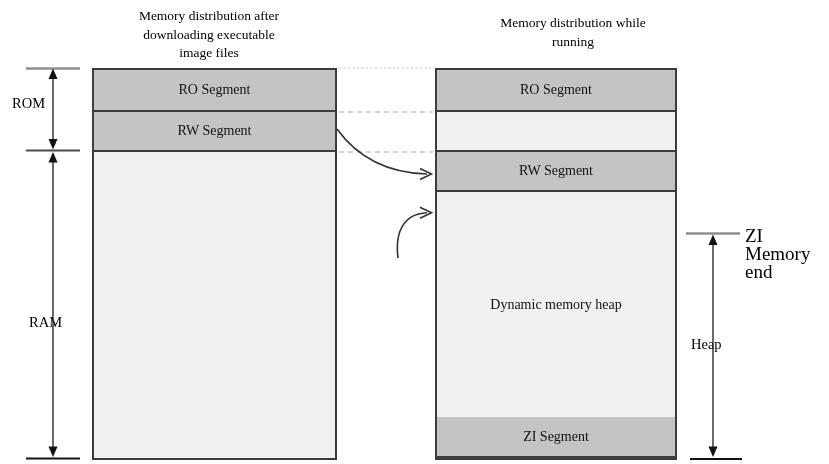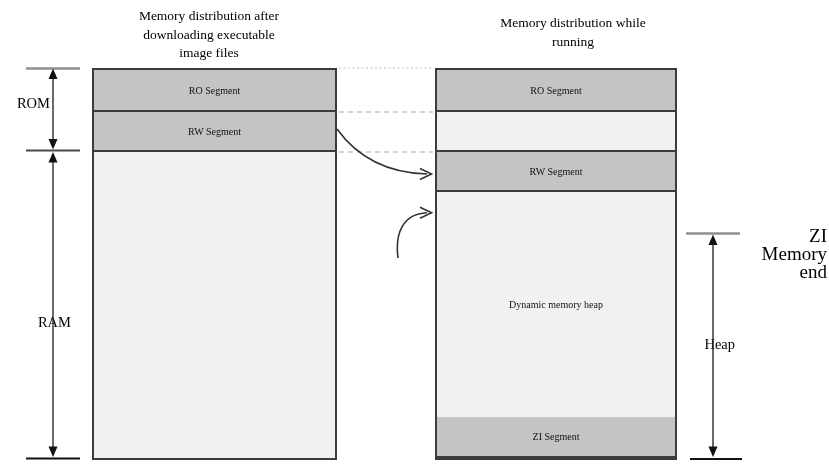--- a/index.html
+++ b/index.html
@@ -27,32 +27,33 @@
     border:2px solid var(--border,#3c3c3c);
     background:var(--empty-fill,#f1f1f1);
     box-sizing:border-box;
   }
   .col-left{left:92px;top:68px;width:245px;height:392px;}
   .col-right{left:435px;top:68px;width:242px;height:392px;}
 
   .seg{
     box-sizing:border-box;
     display:flex;align-items:center;justify-content:center;
-    font-size:10px;
+    font-size:14px;
     flex:0 0 auto;
   }
   .seg-gray{background:var(--segment-fill,#c4c4c4);border-bottom:2px solid var(--border,#3c3c3c);}
   .seg-light{background:var(--empty-fill,#f1f1f1);border-bottom:2px solid var(--border,#3c3c3c);}
   .seg-fill{flex:1 1 auto;background:var(--empty-fill,#f1f1f1);}
 
   .side-label{
     position:absolute;
-    text-align:right;
+    text-align:left;
     font-size:14.5px;
     color:#000;
+    margin-left:8px;
   }
   .lbl-rom{left:4px;top:95px;width:46px;}
   .lbl-ram{left:21px;top:314px;width:50px;}
   .lbl-zi-end{left:737px;top:227px;width:90px;font-size:19px;line-height:18px;}
   .lbl-heap{left:683px;top:336px;width:52px;}
 
   .overlay{
     position:absolute;left:0;top:0;width:829px;height:464px;
     pointer-events:none;
   }

